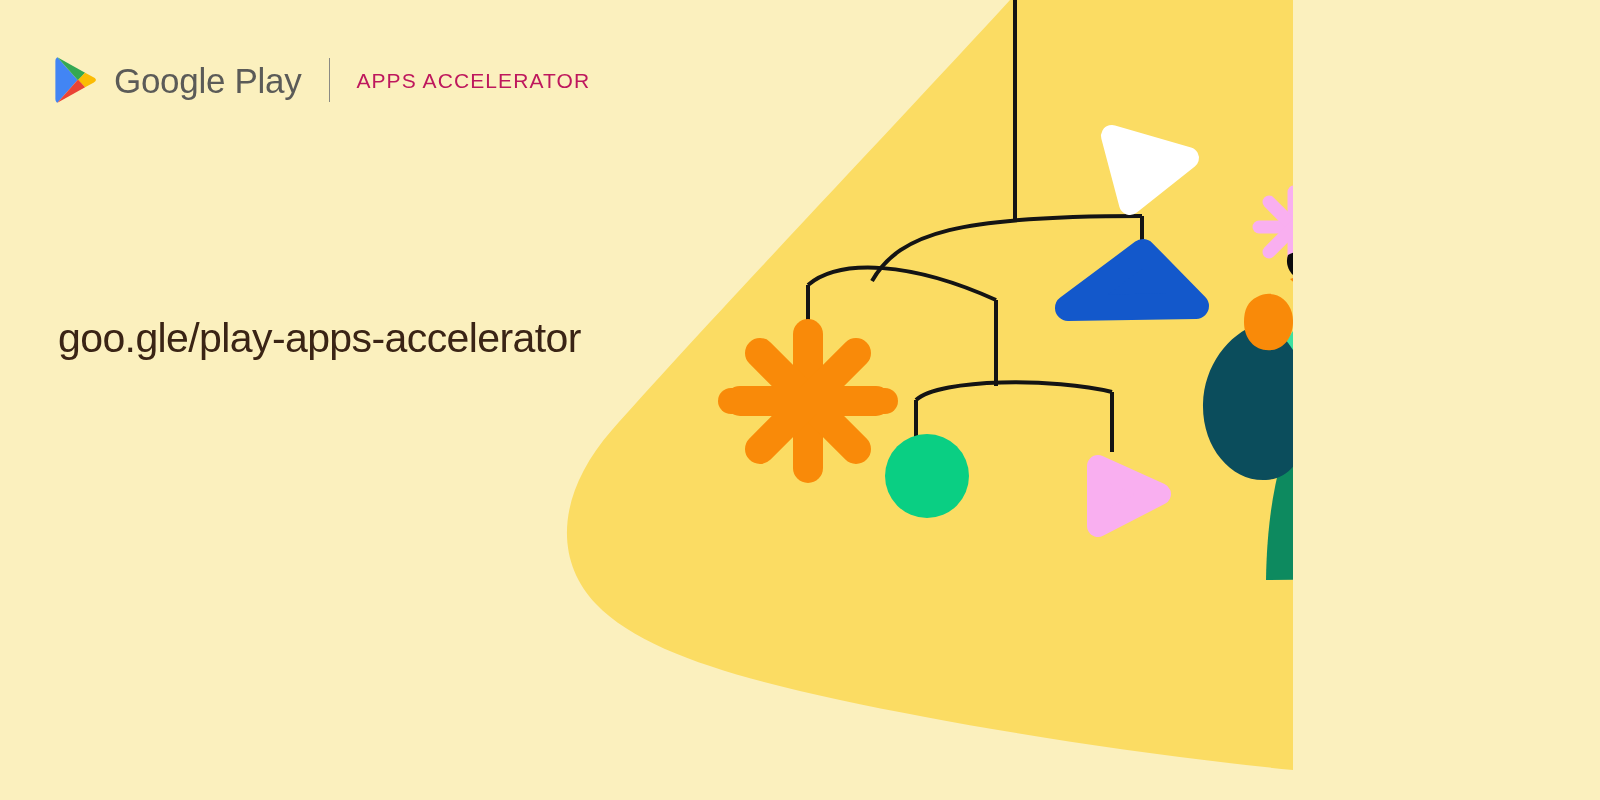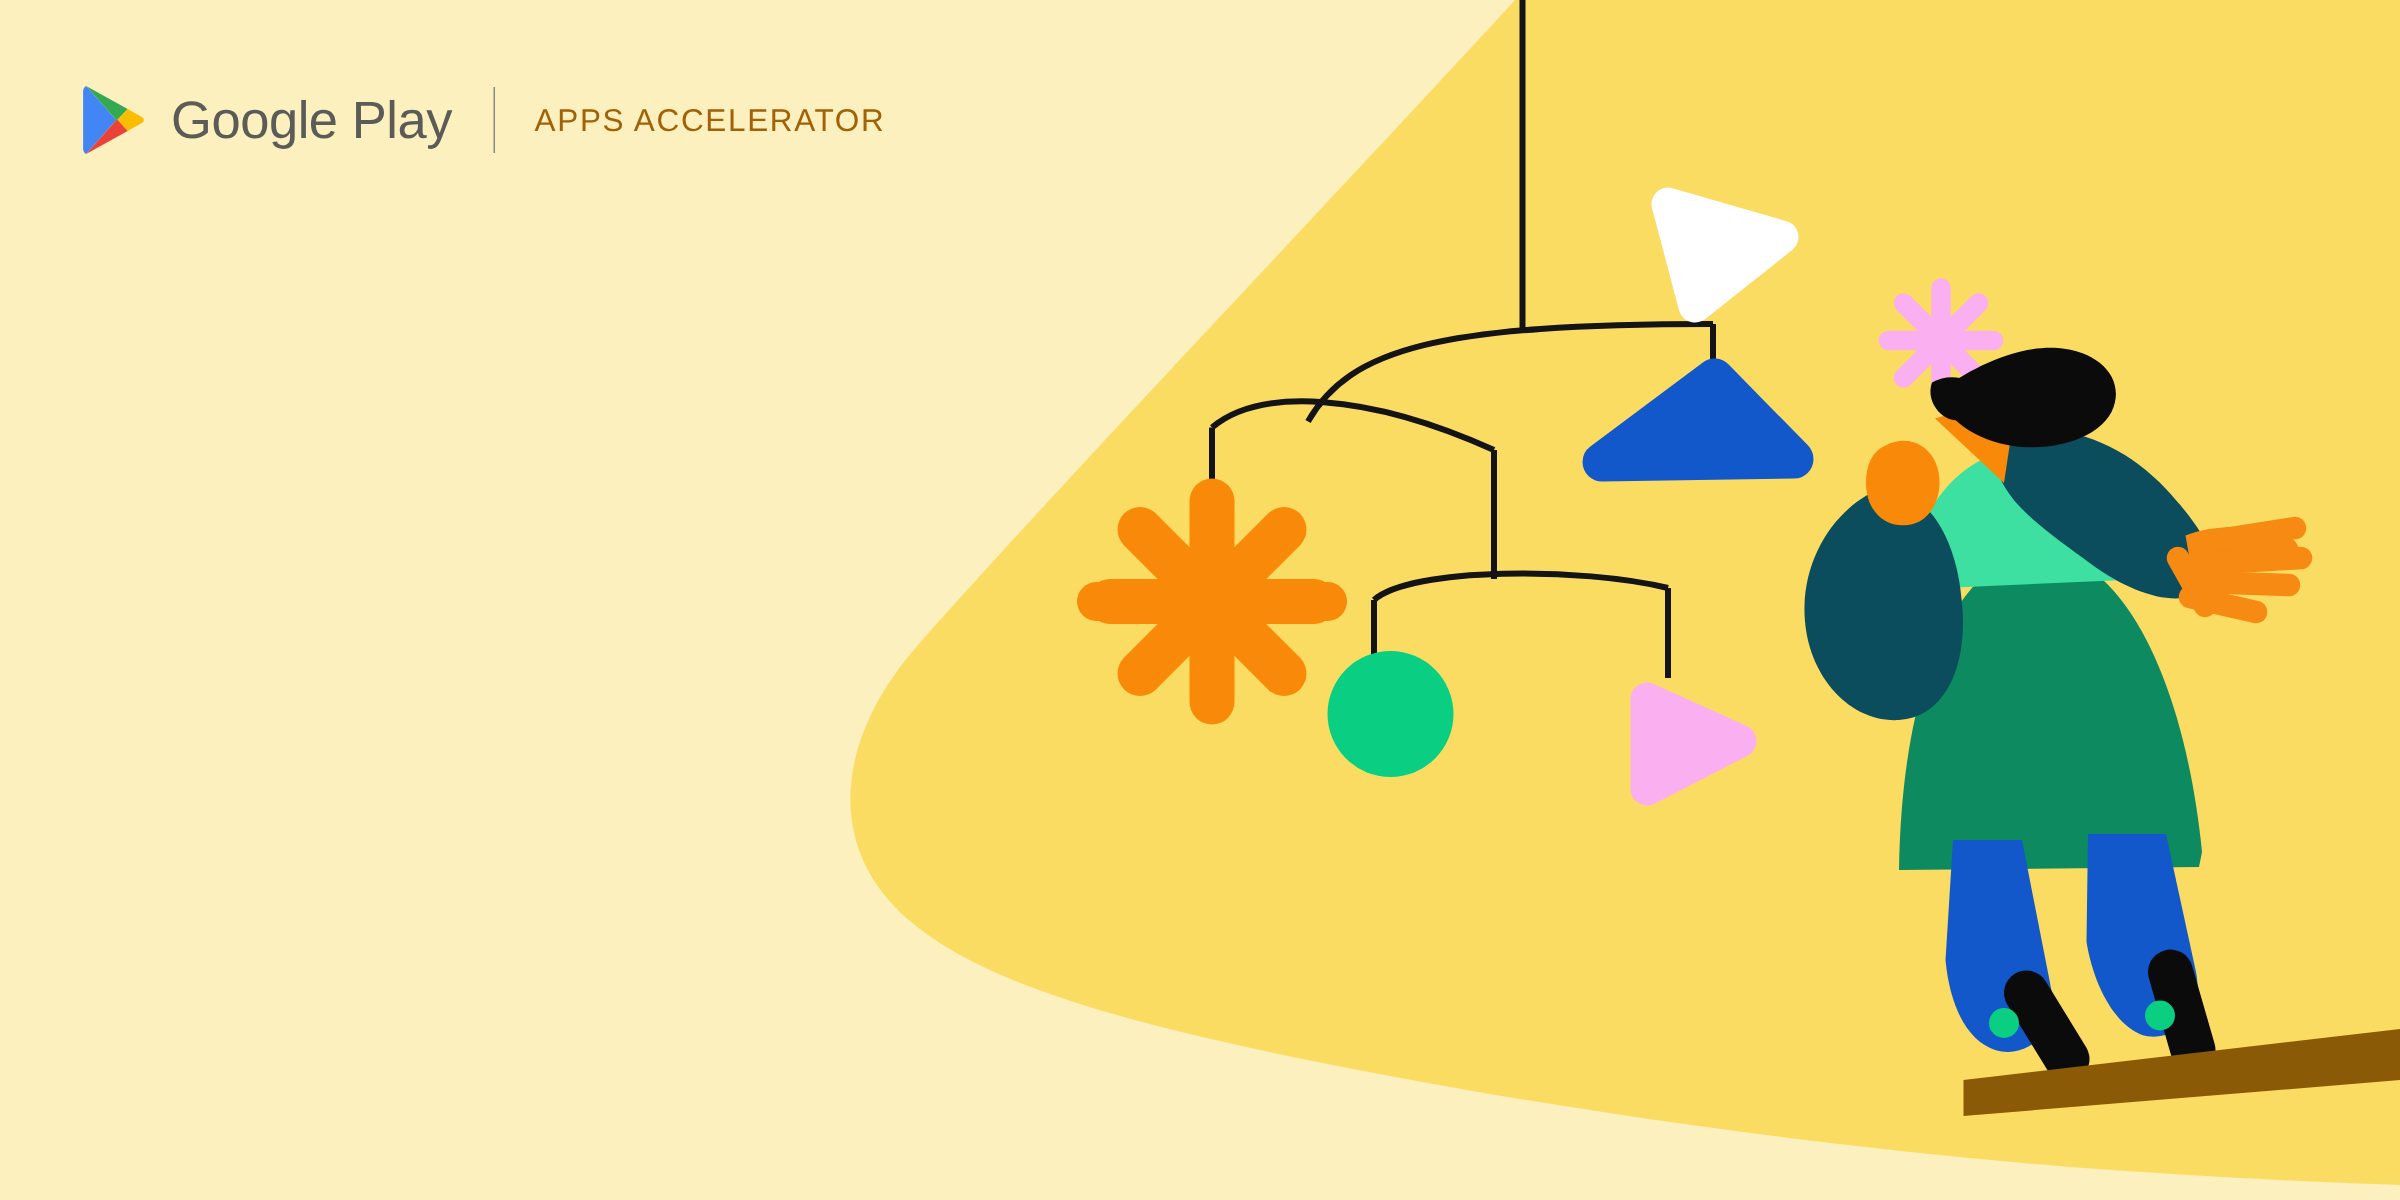--- a/index.html
+++ b/index.html
@@ -6,21 +6,21 @@
   html, body {
     margin: 0;
     padding: 0;
     background: #FBF0BE;
   }
   body {
     font-family: "Liberation Sans", sans-serif;
   }
   #stage {
     position: relative;
-    width: 1600px;
+    width: 1293px;
     height: 800px;
     background: #FBF0BE;
     overflow: hidden;
   }
 
   
   #art {
     position: absolute;
     inset: 0;
     width: 1600px;
@@ -67,21 +67,21 @@
     height: 44px;
     background: #8A8A84;
     margin: 0 26px 0 28px;
     flex: 0 0 auto;
   }
   .sub-brand {
     font-family: "Liberation Sans", sans-serif;
     font-size: 21px;
     font-weight: 400;
     letter-spacing: 1.1px;
-    color: #a16207;
+    color: #be185d;
     white-space: nowrap;
     line-height: 1;
   }
 
   .headline {
     position: absolute;
     left: 58px;
     top: 178px;
     margin: 0;
     font-family: "Liberation Sans", sans-serif;
@@ -258,15 +258,16 @@
       </svg>
 
       <span class="gp-word">Google Play</span>
 
       <span class="lockup-divider"></span>
 
       <span class="sub-brand">APPS ACCELERATOR</span>
     </div>
 
 
+    <div class="url">goo.gle/play-apps-accelerator</div>
 
   </div>
 </div>
 
 </body></html>

